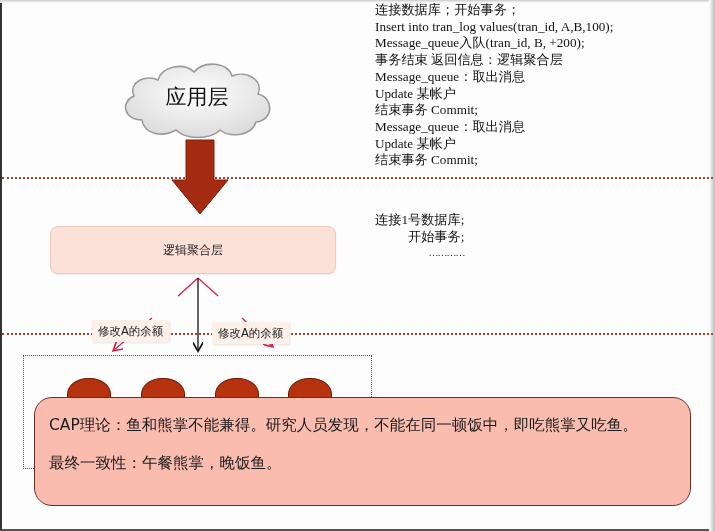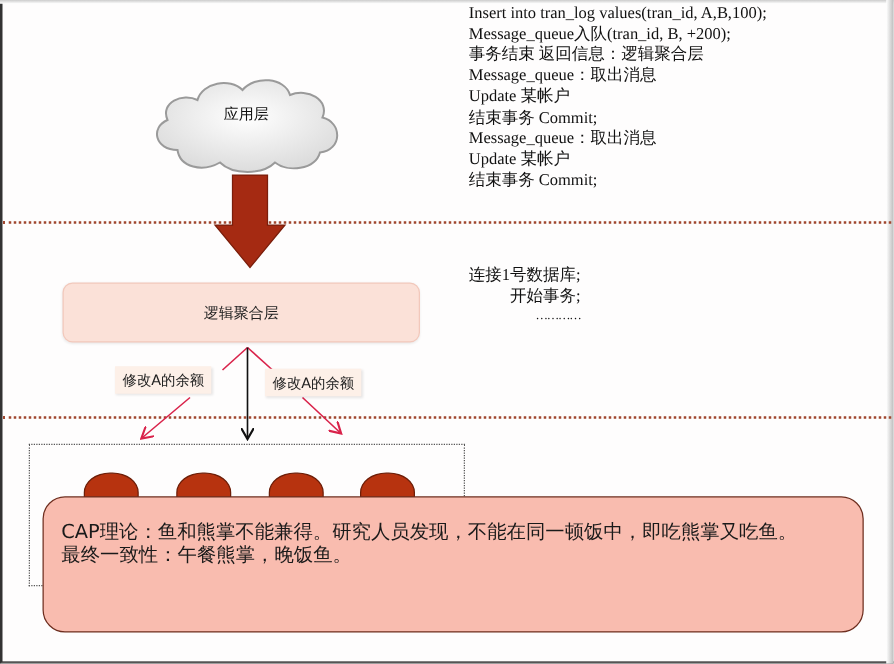--- a/index.html
+++ b/index.html
@@ -22,61 +22,63 @@
   .code {
     position: absolute; left: 375px; top: 2px;
     font-family: "Liberation Serif", "DejaVu Serif", serif;
     font-size: 13.2px; line-height: 16.7px; color: #111;
   }
   .code .ln { white-space: nowrap; }
   .code2 { top: 212px; text-align: right; }
   .cloud { position: absolute; left: 118px; top: 58px; width: 158px; height: 82px; }
   .cloud-label {
     position: absolute; left: 118px; top: 83px; width: 158px; text-align: center;
-    font-size: 12px; color: #111;
+    font-size: 21px; color: #111;
   }
   .big-arrow { position: absolute; left: 170px; top: 138px; width: 60px; height: 78px; }
   .logic-box {
     position: absolute; left: 50px; top: 226px; width: 284px; height: 46px;
     background: #fbe1d8; border: 1px solid #f2c8bb; border-radius: 8px;
     box-shadow: 0 1px 2px rgba(0,0,0,0.08);
     display: flex; align-items: center; justify-content: center;
     font-size: 12px; color: #222;
   }
   .arrows { position: absolute; left: 0; top: 270px; width: 400px; height: 90px; }
   .tag {
     position: absolute; height: 22px; background: #fdf0e8;
     font-size: 11.5px; color: #222; line-height: 22px; padding: 0 6px;
     box-shadow: 1px 1px 2px rgba(0,0,0,0.1);
+    margin-top: 27px;
   }
   .db-box {
     position: absolute; left: 23px; top: 355px; width: 347px; height: 112px;
     border: 1px dotted #555;
   }
   .db { position: absolute; top: 378px; width: 42px; height: 30px;
     background: #b7330f; border: 1px solid #6d1e08; border-radius: 21px 21px 4px 4px / 16px 16px 4px 4px; }
   .note {
     position: absolute; left: 34px; top: 397px; width: 657px; height: 109px;
     background: #f9bcaf; border: 1.5px solid #6e2e1f; border-radius: 18px;
     font-size: 15.5px; color: #1a1a1a; box-sizing: border-box;
     padding: 18px 0 0 14px; line-height: 19px;
   }
-  .note .p2 { }
+  .note .p2 { margin-top: 19px; }
 </style>
 </head>
 <body>
 
 <div class="frame"></div>
 <div class="topshadow"></div>
 <div class="rightshadow"></div>
 
 <div class="hline" style="top:177px"></div>
 <div class="hline" style="top:333px"></div>
 
 <div class="code">
+  <div class="ln">连接数据库；开始事务；</div>
   <div class="ln">Insert into tran_log values(tran_id, A,B,100);</div>
   <div class="ln">Message_queue入队(tran_id, B, +200);</div>
   <div class="ln">事务结束 返回信息：逻辑聚合层</div>
   <div class="ln">Message_queue：取出消息</div>
   <div class="ln">Update 某帐户</div>
   <div class="ln">结束事务 Commit;</div>
   <div class="ln">Message_queue：取出消息</div>
   <div class="ln">Update 某帐户</div>
   <div class="ln">结束事务 Commit;</div>
 </div>

